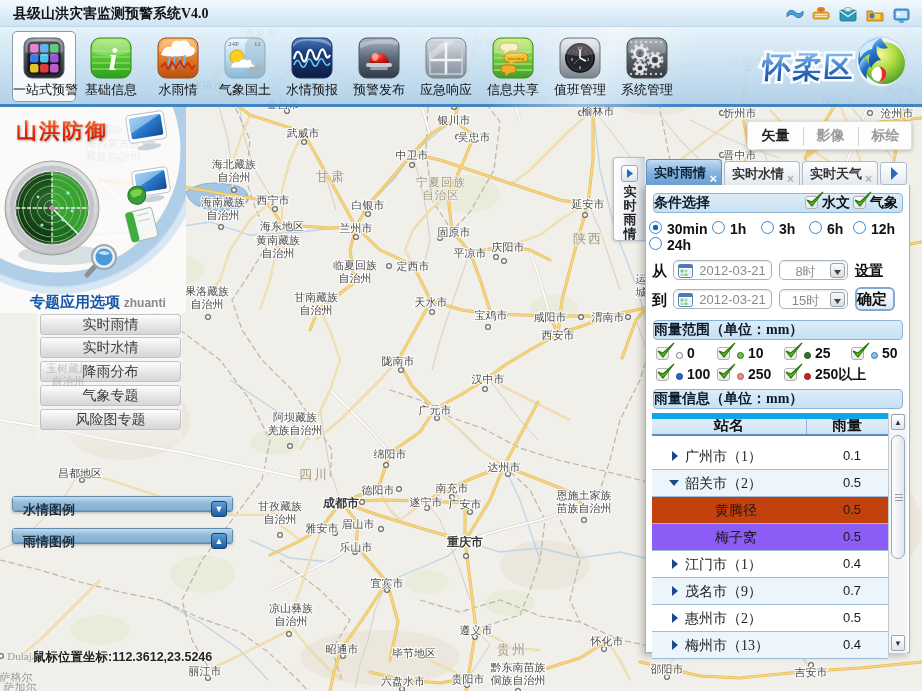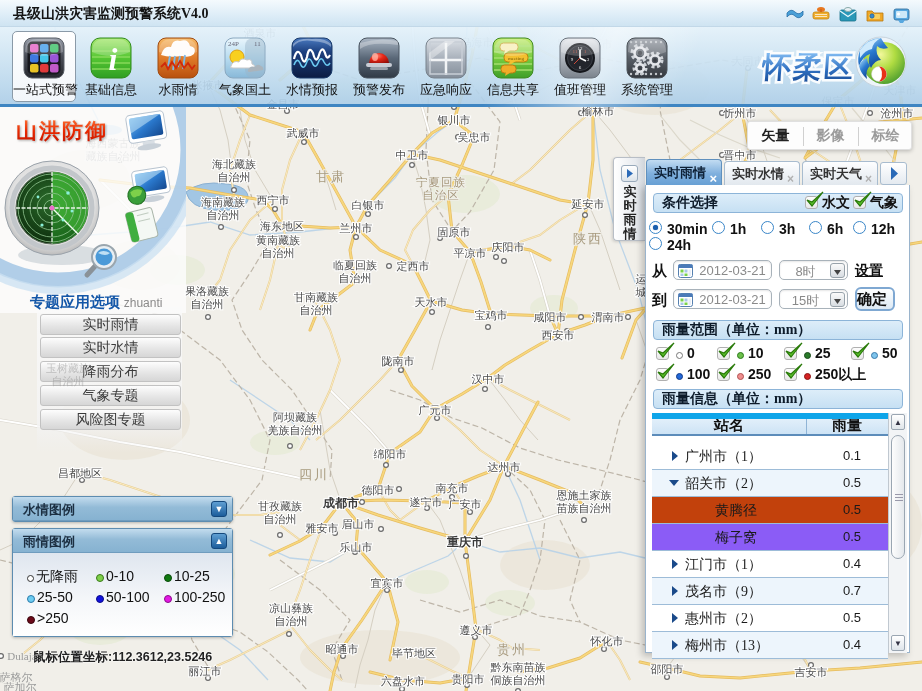--- a/index.html
+++ b/index.html
@@ -15,24 +15,24 @@
 .tbtn{position:absolute;top:10px;width:62px;text-align:center}
 .tbtn .lbl{display:block;margin-top:2px;font-size:13px;color:#111;white-space:nowrap}
 .tbtn svg{display:block;margin:0 auto}
 #selbox{position:absolute;left:12px;top:4px;width:64px;height:71px;background:linear-gradient(#ffffff,#f2f6fa);border:1px solid #8a9aa8;border-radius:5px;box-shadow:inset 0 0 2px #fff}
 
 #hrtext{position:absolute;left:762px;top:48px;font-size:29px;font-weight:bold;font-family:"Liberation Sans",sans-serif;color:#1b54a8;background:linear-gradient(#7db7ef 15%,#2e6fc0 55%,#123f88);-webkit-background-clip:text;-webkit-text-fill-color:transparent;text-shadow:none;letter-spacing:2px;transform:skewX(-4deg)}
 #hrhalo{position:absolute;left:762px;top:48px;font-size:29px;font-weight:bold;font-family:"Liberation Sans",sans-serif;color:#fff;letter-spacing:2px;transform:skewX(-4deg);-webkit-text-stroke:5px rgba(255,255,255,0.9)}
 .mbtn{position:absolute;left:40px;width:141px;height:21px;background:linear-gradient(#fdfdfd,#e4e4e4 60%,#d6d6d6);border:1px solid #c2c2c2;border-radius:3px;text-align:center;font-size:14px;color:#3a3a3a;line-height:19px}
 #shfy{position:absolute;left:16px;top:117px;font-size:21px;font-weight:bold;letter-spacing:2px;color:#e42600;background:linear-gradient(#ff7a3a,#ea2800 50%,#c01400);-webkit-background-clip:text;-webkit-text-fill-color:transparent;filter:drop-shadow(1.5px 1.5px 1px rgba(100,100,100,0.55))}
 #ztitle{position:absolute;left:30px;top:293px;font-size:15px;font-weight:bold;color:#1457a8;white-space:nowrap}
-#ztitle span{font-size:12px;font-weight:normal;color:#8a8a8a;font-family:"Liberation Sans",sans-serif}
+#ztitle span{font-size:12px;font-weight:bold;color:#8a8a8a;font-family:"Liberation Sans",sans-serif}
 
 .legend{position:absolute;left:12px;width:221px;border:1px solid #5d8cb0;border-radius:3px;box-shadow:0 1px 3px rgba(0,0,0,0.25)}
-.leghead{height:24px;background:linear-gradient(#c3dcee,#93bbd7 45%,#86b2d1);border-bottom:1px solid #6f9cbe;position:relative}
+.leghead{height:14px;background:linear-gradient(#c3dcee,#93bbd7 45%,#86b2d1);border-bottom:1px solid #6f9cbe;position:relative}
 .leghead .t{position:absolute;left:10px;top:4px;font-size:13px;font-weight:bold;color:#1c2f42}
 .legbtn{position:absolute;right:5px;top:4px;width:16px;height:16px;border-radius:3px;background:linear-gradient(#5f9fd3,#1c5d9b);border:1px solid #14487c;color:#fff;font-size:9px;line-height:14px;text-align:center;font-family:"Liberation Sans",sans-serif}
 #legend1{top:496px}
 #legend2{top:528px}
 #legbody{height:83px;background:linear-gradient(#dfe6ef,#f4f6f9 55%,#ffffff);position:relative;font-family:"Liberation Sans",sans-serif}
 .li{position:absolute;font-size:14px;color:#111;white-space:nowrap}
 .dot{display:inline-block;width:8px;height:8px;border-radius:50%;vertical-align:-1px;margin-right:2px}
 
 #status{position:absolute;left:33px;top:649px;font-size:12.5px;font-weight:bold;color:#222;font-family:"Liberation Sans",sans-serif;text-shadow:0 0 2px #fff,0 0 2px #fff}
 
@@ -45,21 +45,21 @@
 #vhandle .vt{position:absolute;left:9px;top:27px;width:14px;font-size:13px;font-weight:bold;color:#222;line-height:14px;text-align:center}
 
 #rpanel{position:absolute;left:645px;top:159px;width:265px;height:494px}
 #rpanel .content{position:absolute;left:0;top:26px;width:265px;height:468px;background:#fff;border:1px solid #9ab4cc;border-top:none;box-shadow:-3px 3px 7px rgba(0,0,0,0.22)}
 .tab{position:absolute;top:2px;height:24px;border:1px solid #a8bccf;border-bottom:none;border-radius:4px 4px 0 0;font-size:13px;font-weight:bold;text-align:left}
 .tab .x{font-family:"Liberation Sans",sans-serif;font-weight:bold;font-size:11px}
 #tab1{left:1px;top:0;width:76px;height:26px;background:linear-gradient(#c2dcf2,#7fafdd 55%,#68a0d4);border-color:#6090bd;color:#0d2036;line-height:26px}
 #tab2{left:79px;width:76px;background:linear-gradient(#fdfeff,#e2e8ee);color:#333;line-height:24px}
 #tab3{left:157px;width:76px;background:linear-gradient(#fdfeff,#e2e8ee);color:#333;line-height:24px}
 #tabarrow{position:absolute;left:235px;top:3px;width:27px;height:23px;background:linear-gradient(#fff,#e4eaf0);border:1px solid #a8bccf;border-radius:3px}
-.hbar{position:absolute;left:8px;width:250px;height:20px;background:linear-gradient(#ddedf9,#c6e0f3);border:1px solid #8cb4d8;border-radius:4px;font-size:14px;font-weight:bold;color:#0d1b2a;line-height:18px;padding-left:8px}
+.hbar{position:absolute;left:8px;width:250px;height:20px;background:linear-gradient(#ddedf9,#c6e0f3);border:1px solid #8cb4d8;border-radius:4px;font-size:14px;font-weight:bold;color:#0d1b2a;line-height:18px;}
 .ck{position:absolute;width:13px;height:13px;background:linear-gradient(#fdfdfd,#e8e8e8);border:1px solid #b0b0b0;border-radius:3px}
 .ck svg{position:absolute;left:-2px;top:-8px}
 .rlabel{position:absolute;font-size:14px;font-weight:bold;color:#111;font-family:"Liberation Sans",sans-serif;white-space:nowrap}
 .clabel{position:absolute;font-size:14px;font-weight:bold;color:#111;white-space:nowrap}
 .radio{position:absolute;width:13px;height:13px;border:1.5px solid #3a86c8;border-radius:50%;background:#fff}
 .radio.on:after{content:"";position:absolute;left:2.5px;top:2.5px;width:5px;height:5px;border-radius:50%;background:#1a5fae;box-shadow:0 0 1px #1a5fae}
 .inp{position:absolute;height:20px;background:#fff;border:1px solid #a8b2ba;border-radius:5px;box-shadow:inset 0 1px 2px rgba(0,0,0,0.1)}
 .inp .txt{position:absolute;top:2px;width:100%;text-align:center;font-size:13px;color:#8a8a8a;font-family:"Liberation Sans",sans-serif}
 .cdot{display:inline-block;width:7px;height:7px;border-radius:50%;vertical-align:-1px}
 
@@ -837,29 +837,20 @@
   <div class="leghead">
         <span class="t">水情图例</span>
         <div class="legbtn">▼</div>
       </div>
 </div>
 <div class="legend" id="legend2">
   <div class="leghead">
         <span class="t">雨情图例</span>
         <div class="legbtn">▲</div>
       </div>
-  <div id="legbody">
-    <div class="li" style="left:14px;top:15px"><span class="dot" style="background:#fff;border:1.5px solid #333;width:7px;height:7px"></span>无降雨</div>
-    <div class="li" style="left:83px;top:15px"><span class="dot" style="background:#7ed04a;border:1px solid #3a7a1a"></span>0-10</div>
-    <div class="li" style="left:151px;top:15px"><span class="dot" style="background:#117a11;border:1px solid #0a4a0a"></span>10-25</div>
-    <div class="li" style="left:14px;top:36px"><span class="dot" style="background:#6ecdf2;border:1px solid #2a7aaa"></span>25-50</div>
-    <div class="li" style="left:83px;top:36px"><span class="dot" style="background:#1212dd;border:1px solid #0a0a8a"></span>50-100</div>
-    <div class="li" style="left:151px;top:36px"><span class="dot" style="background:#e318e3;border:1px solid #8a0a8a"></span>100-250</div>
-    <div class="li" style="left:14px;top:57px"><span class="dot" style="background:#6b0a1a;border:1px solid #3a050d"></span>&gt;250</div>
-  </div>
 </div>
 <div id="status">鼠标位置坐标:112.3612,23.5246</div>
 <div id="layerbtns">
   <div class="lb" style="left:0;font-weight:bold;color:#222">矢量</div>
   <div class="sep" style="left:55px"></div>
   <div class="lb" style="left:55px;color:#9a9a9a">影像</div>
   <div class="sep" style="left:110px"></div>
   <div class="lb" style="left:110px;color:#9a9a9a">标绘</div>
 </div>
 <div id="vhandle">

